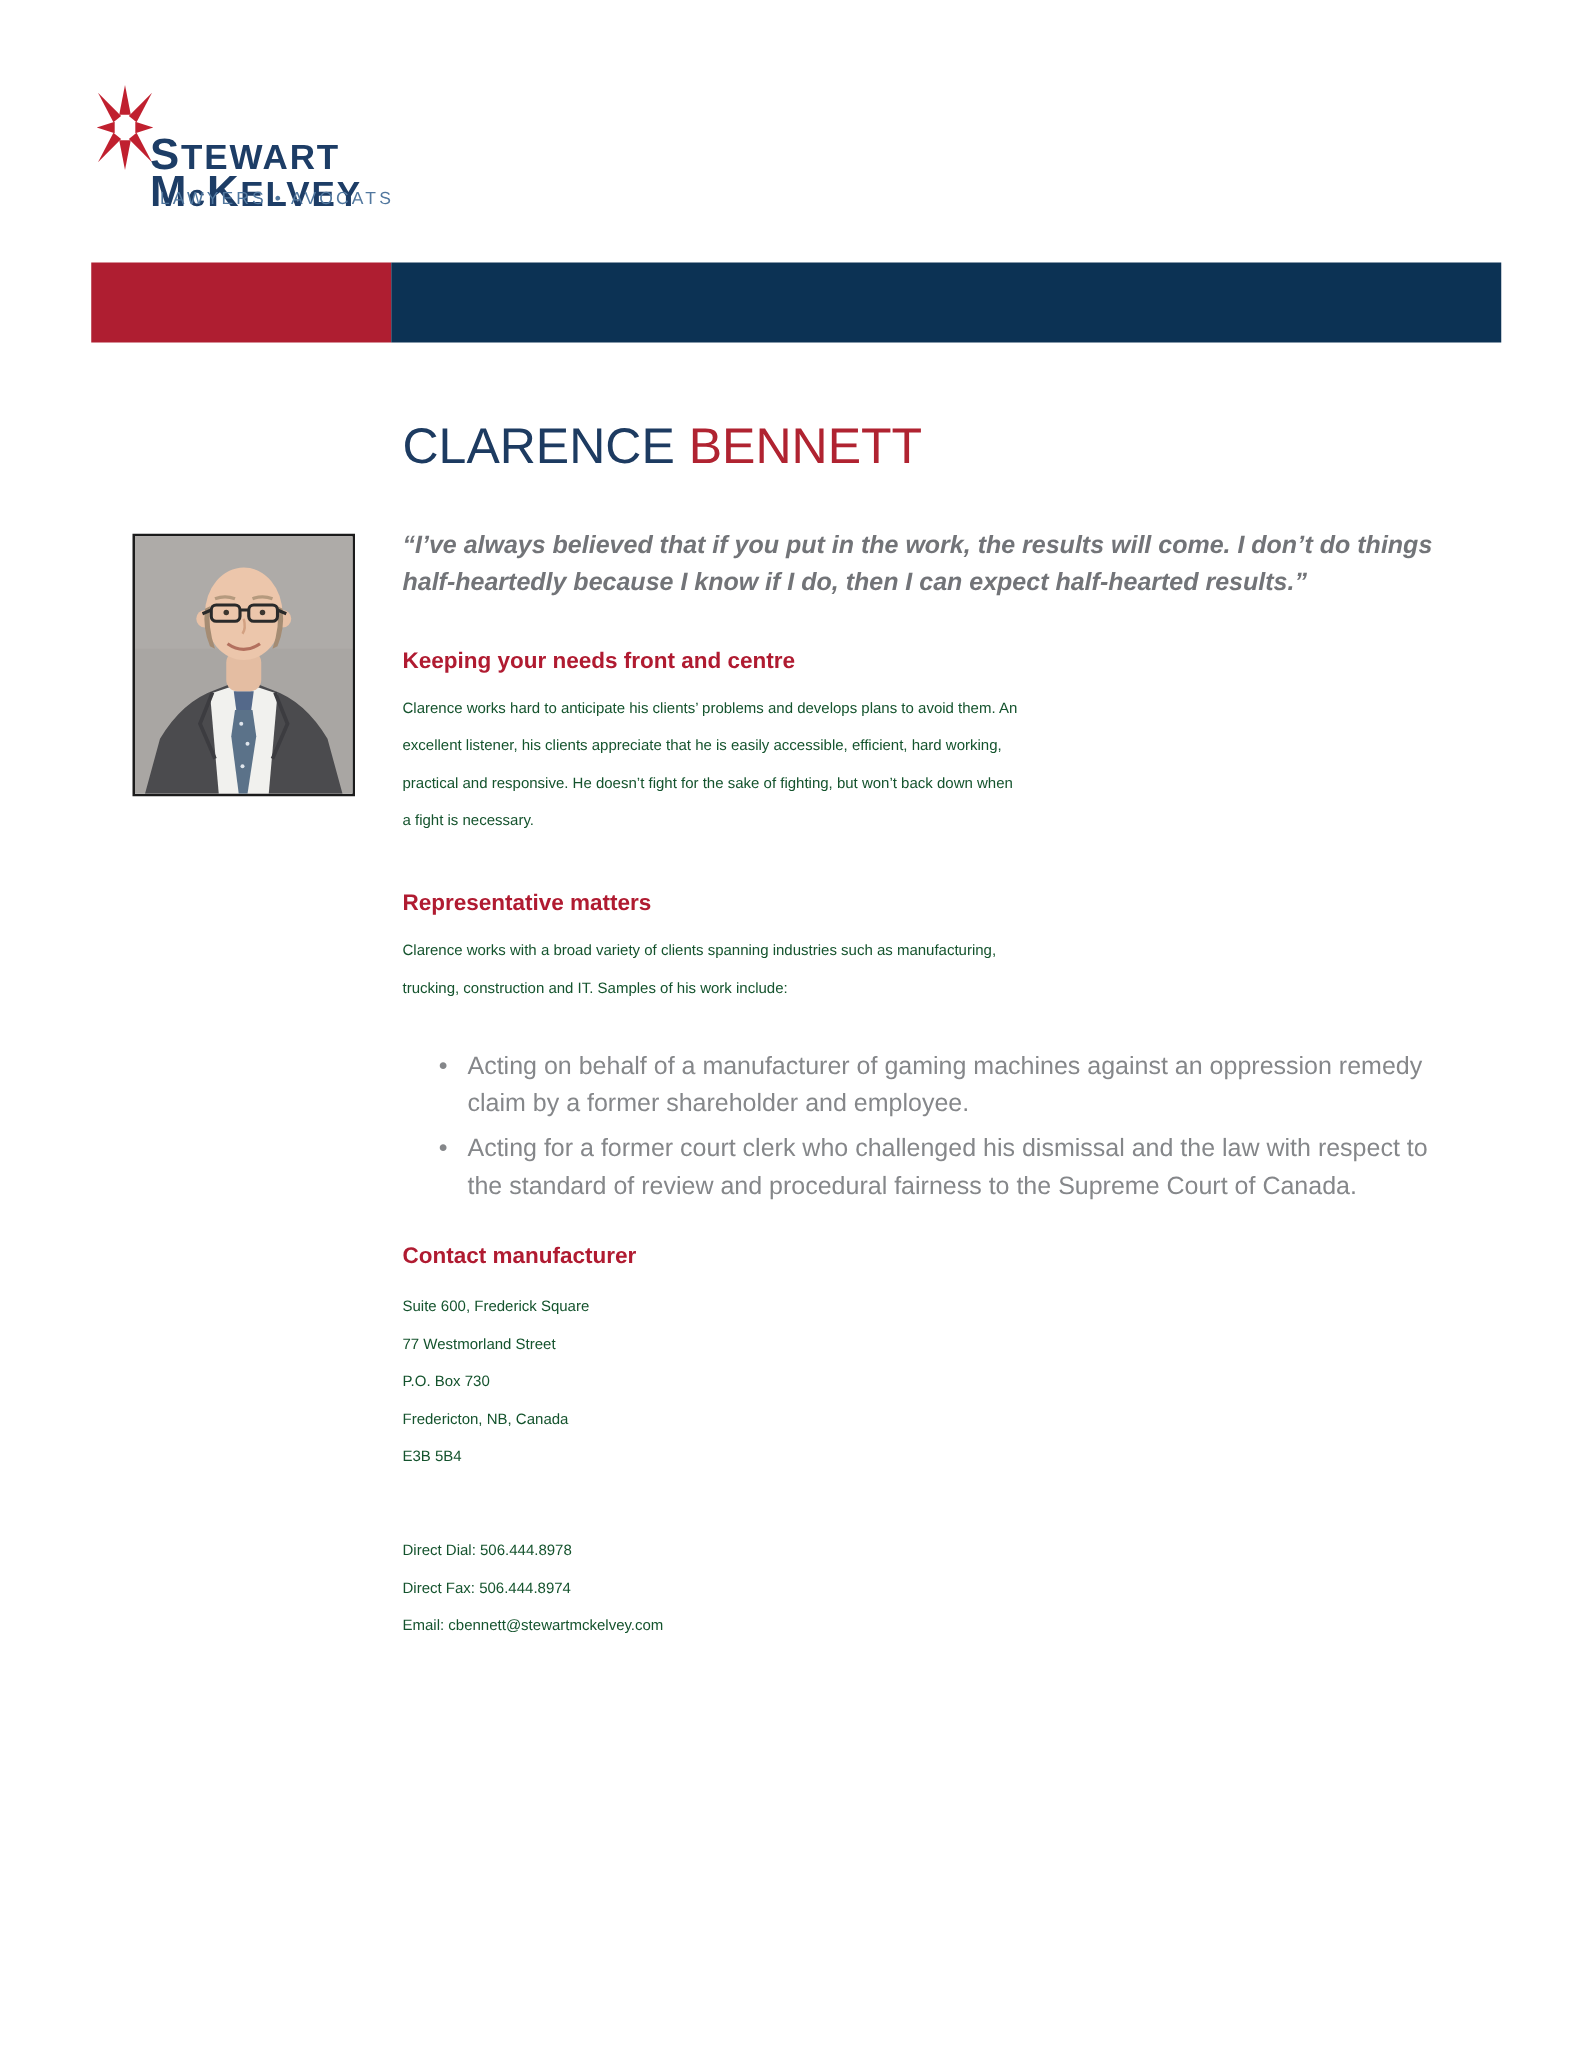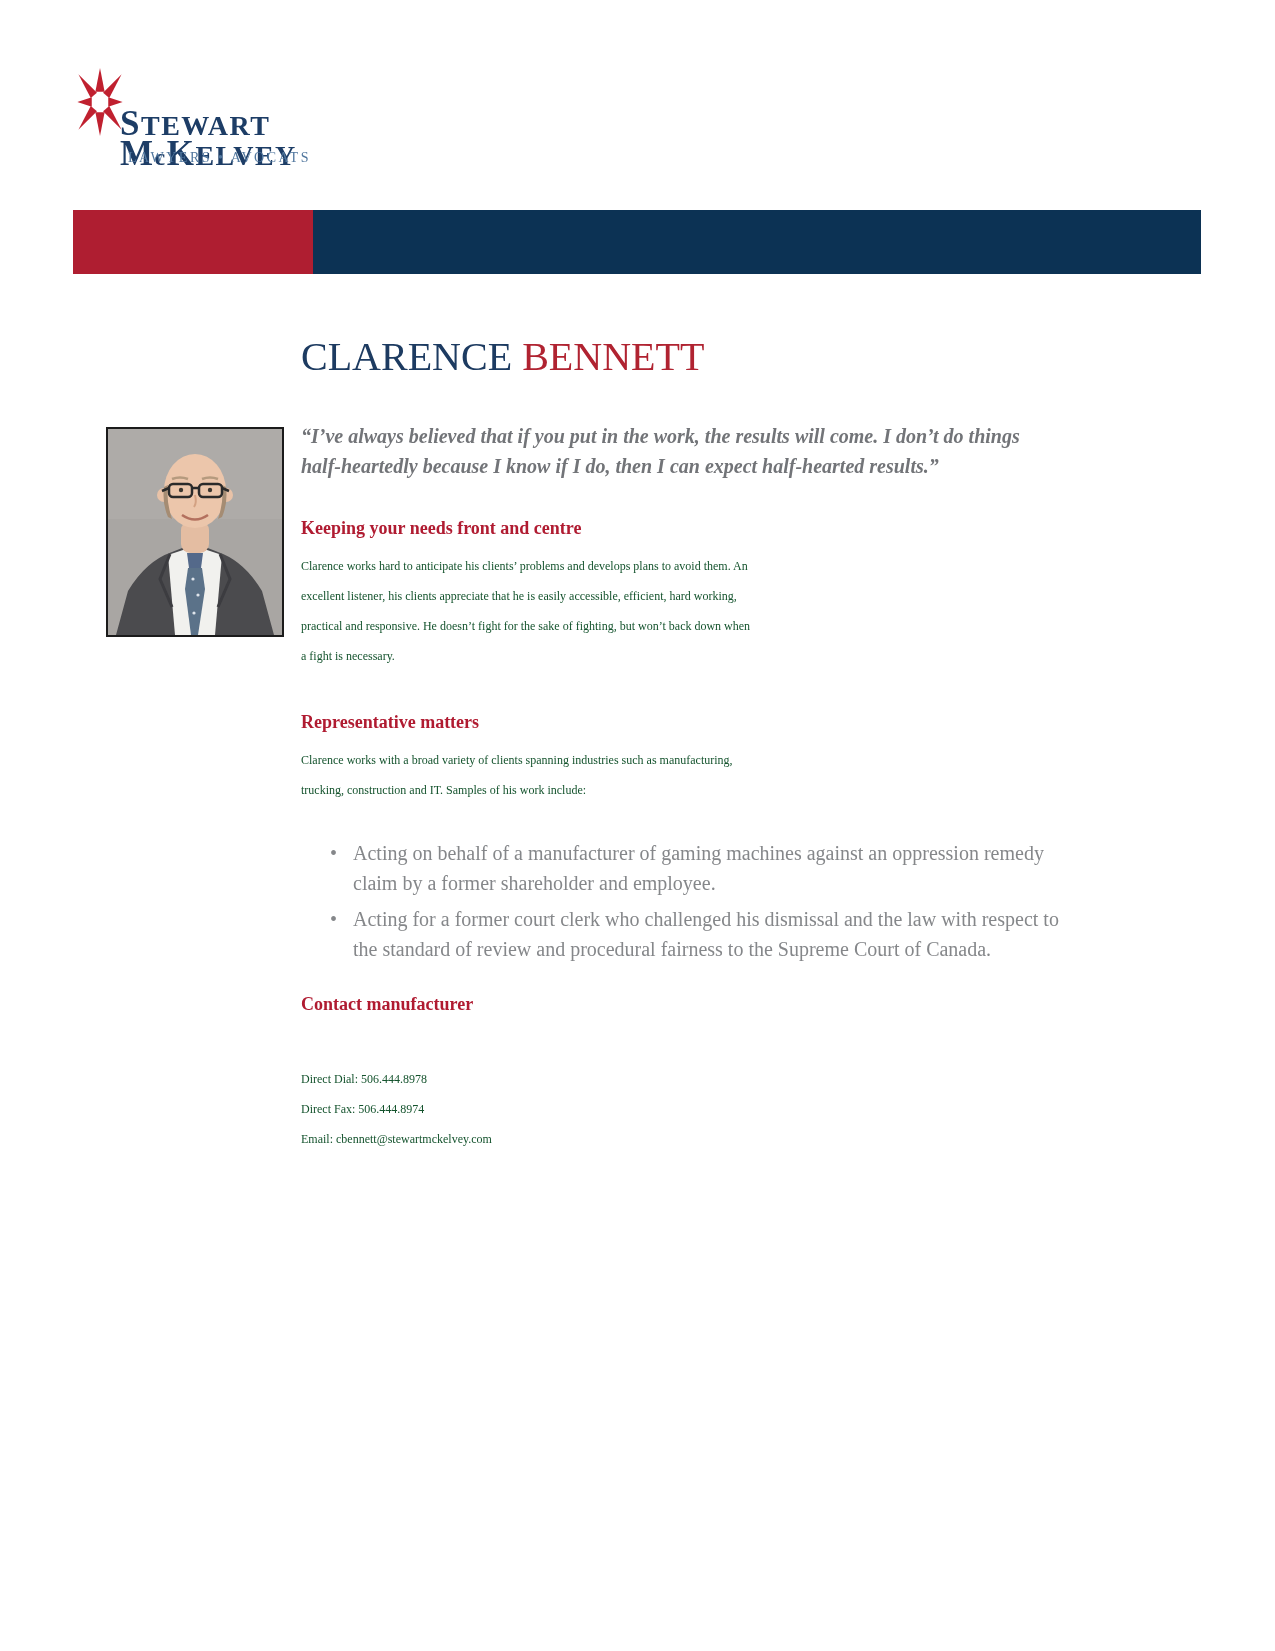--- a/index.html
+++ b/index.html
@@ -1,37 +1,37 @@
 <!DOCTYPE html>
 <html><head>
 <meta charset="utf-8">
 <style>
   html,body{margin:0;padding:0;background:#ffffff;}
   .page{
     position:relative;width:1275px;height:1651px;background:#ffffff;overflow:hidden;
-    font-family:Liberation Serif, serif;
+    font-family:Liberation Sans, sans-serif;
   }
   
   .logo{position:absolute;left:73px;top:62px;width:330px;height:110px;}
   .logo-star{position:absolute;left:1px;top:4px;width:52px;height:72px;}
   .logo-line1{position:absolute;left:47px;top:44px;line-height:1;color:#1d3d66;font-weight:bold;letter-spacing:1.5px;white-space:nowrap;}
   .logo-line2{position:absolute;left:47px;top:74px;line-height:1;color:#1d3d66;font-weight:bold;letter-spacing:1.5px;white-space:nowrap;}
   .lg-big{font-size:35px;}
   .lg-small{font-size:28px;}
   .lg-lower{font-size:24px;}
   .logo-tagline{position:absolute;left:55px;top:88px;font-size:14px;letter-spacing:2.5px;color:#51779e;white-space:nowrap;}
   
   .band{position:absolute;left:73px;top:210px;width:1128px;height:64px;display:flex;}
   .band-red{width:240px;height:100%;background:#af1e31;}
   .band-navy{flex:1;height:100%;background:#0c3254;}
   
   .photo{position:absolute;left:106px;top:427px;width:174px;height:206px;border:2px solid #1b1b1b;box-sizing:content-box;}
   .photo svg{display:block;}
   
-  .content{position:absolute;left:301px;top:334px;width:864px;}
+  .content{position:absolute;left:322px;top:334px;width:864px;}
   .page-title{margin:0;font-size:40px;line-height:46px;font-weight:normal;white-space:nowrap;}
   .title-first{color:#1d3b61;}
   .title-last{color:#b02331;}
   .quote{margin:41px 0 0 0;font-style:italic;font-weight:bold;font-size:20px;line-height:30px;color:#727478;white-space:pre-line;}
   .section-heading{margin:0;font-size:18px;line-height:30px;font-weight:bold;color:#b01b31;}
   .h-keeping{margin-top:32px;}
   .h-representative{margin-top:36px;}
   .h-contact{margin-top:25px;}
   .body-text{margin:8px 0 0 0;font-size:12px;line-height:30px;color:#14532d;white-space:pre-line;}
   .bullets{margin:33px 0 0 0;padding:0;list-style:none;}
@@ -129,18 +129,23 @@
     <p class="body-text">Clarence works with a broad variety of clients spanning industries such as manufacturing,
 trucking, construction and IT. Samples of his work include:</p>
     <ul class="bullets">
       <li>Acting on behalf of a manufacturer of gaming machines against an oppression remedy
 claim by a former shareholder and employee.</li>
       <li>Acting for a former court clerk who challenged his dismissal and the law with respect to
 the standard of review and procedural fairness to the Supreme Court of Canada.</li>
     </ul>
 
     <h2 class="section-heading h-contact">Contact manufacturer</h2>
+    <p class="body-text address">Suite 600, Frederick Square
+77 Westmorland Street
+P.O. Box 730
+Fredericton, NB, Canada
+E3B 5B4</p>
     <p class="body-text phones">Direct Dial: 506.444.8978
 Direct Fax: 506.444.8974
 Email: cbennett@stewartmckelvey.com</p>
   </div>
 
 </div>
 
 </body></html>

